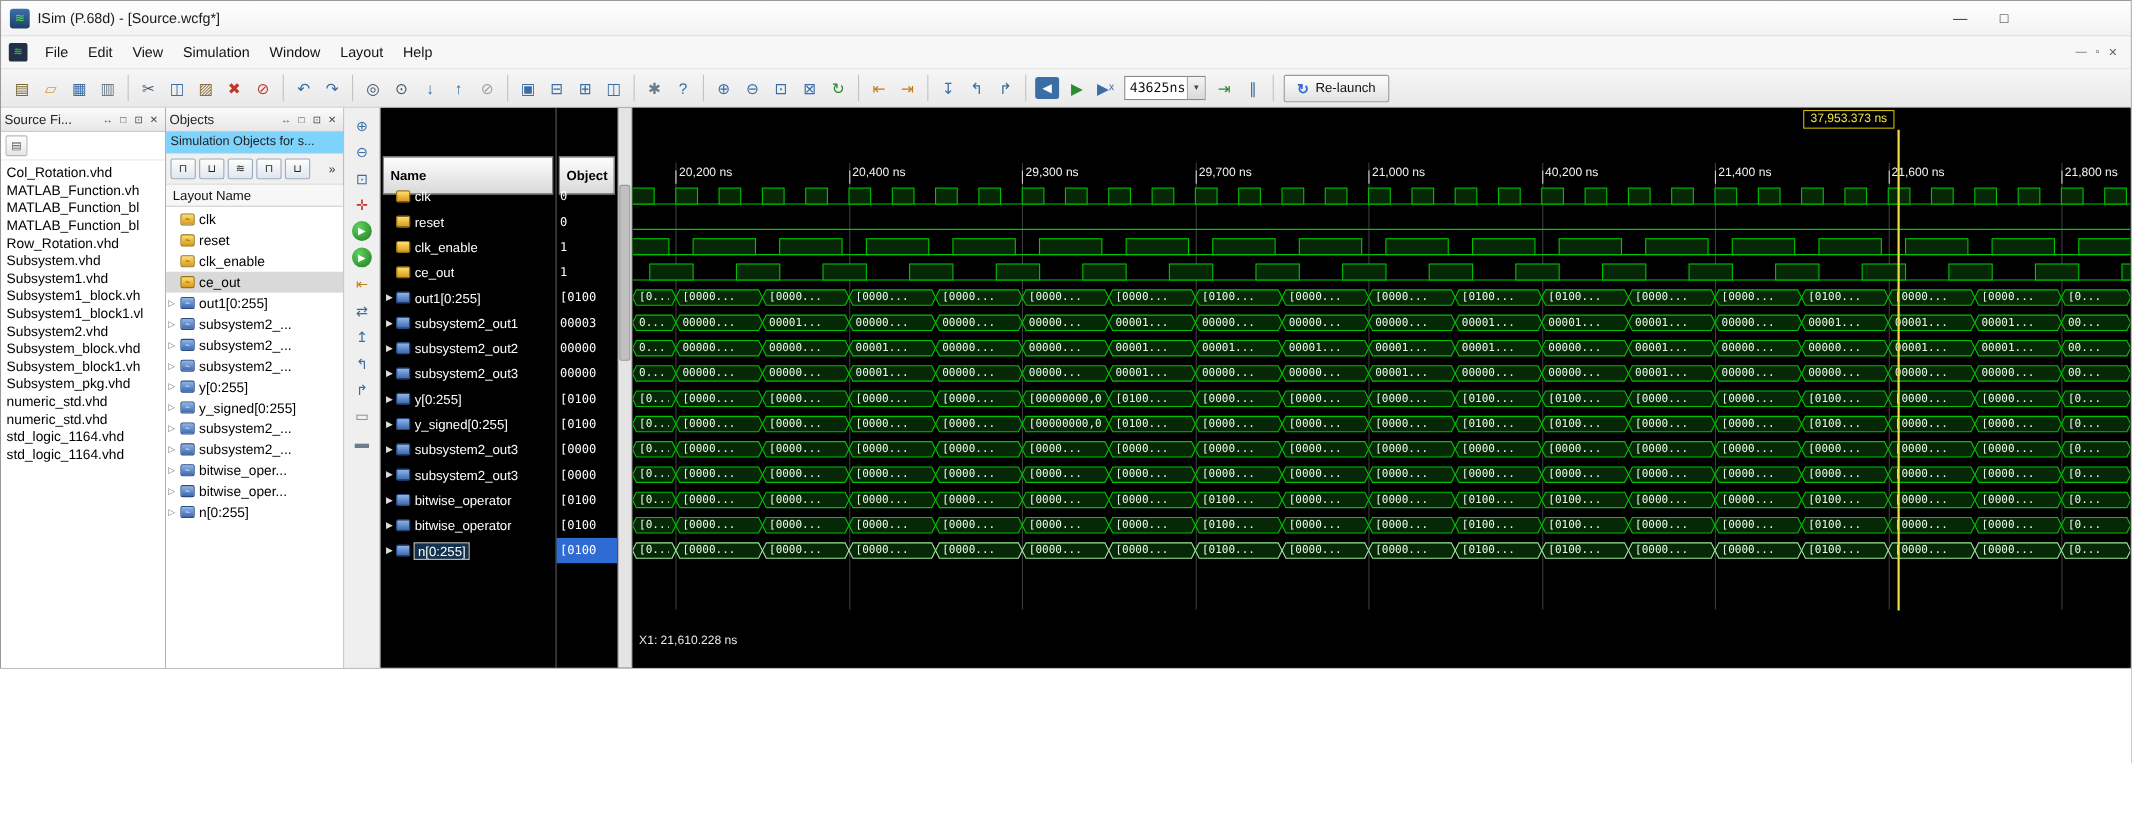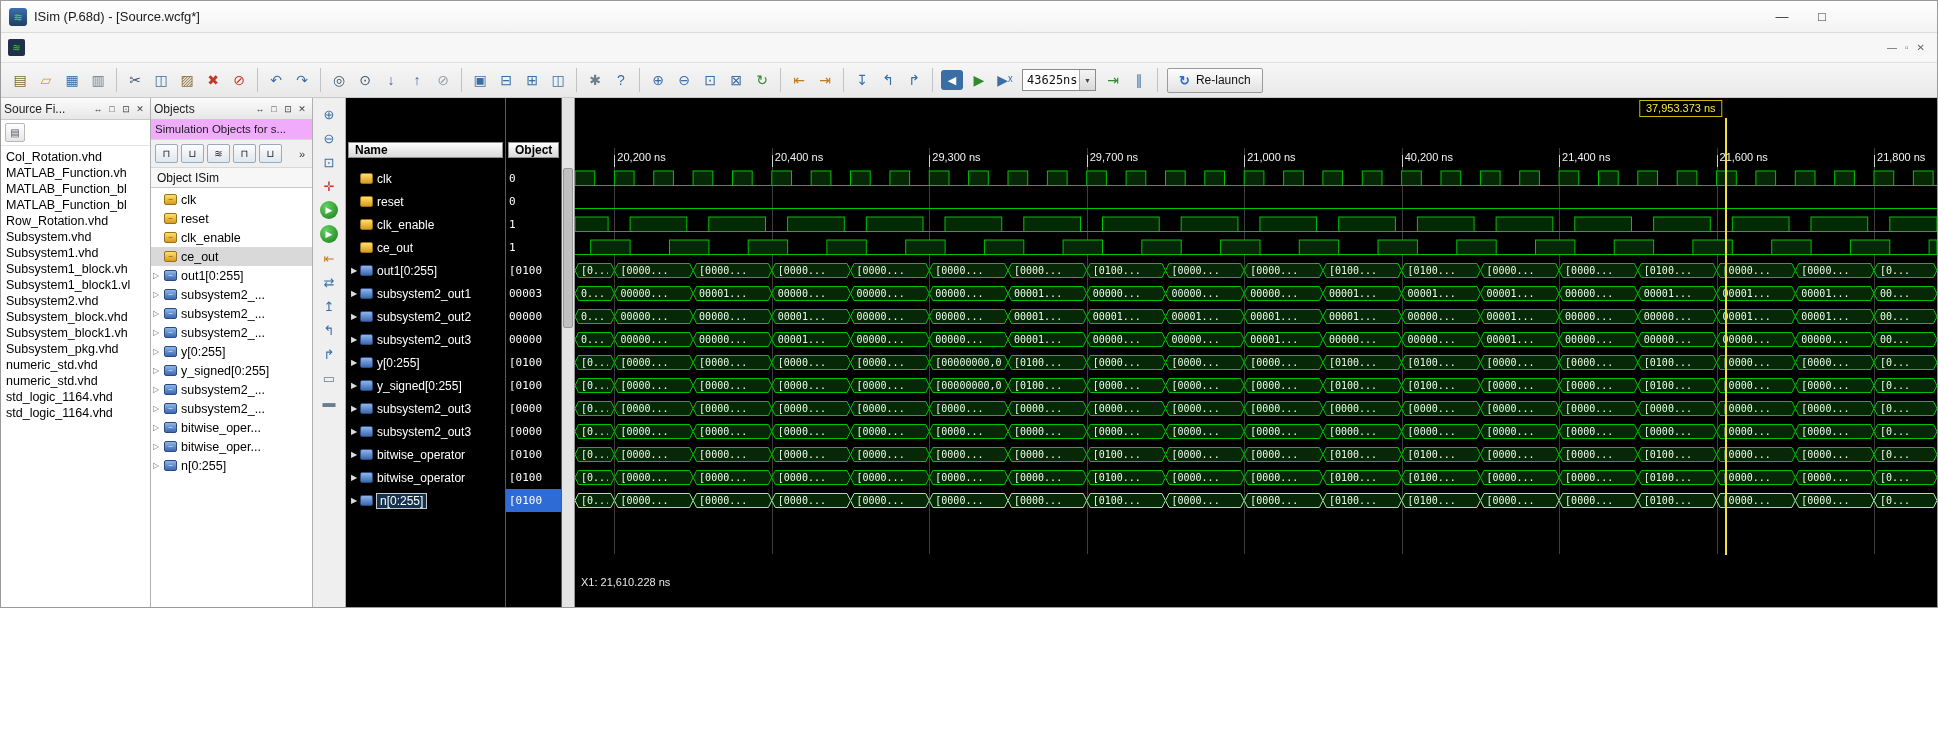--- a/index.html
+++ b/index.html
@@ -36,21 +36,21 @@
   .source-panel { width:150px; }
   .objects-panel { width:162px; }
   .panel-header { height:22px; display:flex; align-items:center; background:linear-gradient(#fbfbfb,#e7e7e7); border-bottom:1px solid #c9c9c9; padding:0 3px; font-size:12px; }
   .panel-title { flex:1; white-space:nowrap; overflow:hidden; color:#222; }
   .panel-btn { width:14px; height:14px; font-size:9px; line-height:14px; text-align:center; color:#444; }
   .source-tools { height:26px; background:#fff; border-bottom:1px solid #e4e4e4; display:flex; align-items:center; padding:2px 4px; }
   .small-tool { width:20px; height:19px; border:1px solid #b8b8b8; background:linear-gradient(#ffffff,#e6e6e6); font-size:10px; text-align:center; line-height:17px; color:#556; border-radius:2px; }
   .file-list { flex:1; background:#fff; overflow:hidden; padding:3px 0; }
   .file-item { font-size:12.5px; padding:1px 5px; white-space:nowrap; color:#000; }
 
-  .objects-subtitle { height:20px; font-size:11.5px; padding:3px 4px; background:#f0abfc; border-bottom:1px solid #d8d8d8; white-space:nowrap; overflow:hidden; color:#222; }
+  .objects-subtitle { height:20px; font-size:11.5px; padding:3px 4px; background:#7dd3fc; border-bottom:1px solid #d8d8d8; white-space:nowrap; overflow:hidden; color:#222; }
   .objects-filters { display:flex; align-items:center; gap:3px; padding:4px 4px; border-bottom:1px solid #d8d8d8; }
   .filter-btn { width:23px; height:19px; border:1px solid #9aaabb; background:linear-gradient(#fdfdfd,#dfe7ef); font-size:10px; text-align:center; line-height:17px; border-radius:2px; }
   .filters-more { margin-left:auto; font-size:11px; color:#333; padding:0 3px; }
   .obj-colhdr { height:20px; font-size:12px; background:#f7f7f7; border-bottom:1px solid #c9c9c9; padding:3px 0 0 6px; color:#111; }
   .obj-list { flex:1; background:#fff; overflow:hidden; padding-top:2px; }
   .obj-row { display:flex; align-items:center; height:19px; padding:0 2px; font-size:12.5px; color:#000; }
   .obj-row.selected { background:#d9d9d9; }
   .obj-exp { width:11px; font-size:8px; color:#777; }
   .obj-row.scalar .obj-exp::before { content:""; }
   .obj-row.bus .obj-exp::before { content:"▷"; }
@@ -62,21 +62,21 @@
   
   .wave-vtoolbar { width:33px; background:#efefef; border-right:1px solid #b0b0b0; display:flex; flex-direction:column; align-items:center; padding-top:5px; gap:2px; }
   .vbtn { width:24px; height:22px; display:flex; align-items:center; justify-content:center; font-size:13px; }
   .vbtn.circle { width:18px; height:18px; font-size:9px; color:#fff; background:radial-gradient(circle at 35% 30%, #5fd35f, #1e7a1e); border-radius:50%; margin:2px 0; }
 
   
   .wave-window { flex:1; display:flex; background:#000; }
   .wnames { width:160px; border-right:1px solid #5a5a5a; display:flex; flex-direction:column; }
   .wn-spacer { height:43px; }
   .wn-header { height:26px; padding:1px 2px; }
-  .hdr-box { height:16px; background:linear-gradient(#fdfdfd,#d9d9d9); border:1px solid #8f8f8f; font-size:12px; font-weight:bold; color:#000; display:flex; align-items:center; padding-left:6px; }
+  .hdr-box { height:35px; background:linear-gradient(#fdfdfd,#d9d9d9); border:1px solid #8f8f8f; font-size:12px; font-weight:bold; color:#000; display:flex; align-items:center; padding-left:6px; }
   .wname-row { height:23px; display:flex; align-items:center; color:#fff; font-size:12px; padding-left:2px; }
   .wname-row .expander { width:12px; font-size:8px; color:#ddd; text-align:center; }
   .wname-row .sigicon { width:13px; height:11px; border-radius:2px; margin-right:4px; flex:none; }
   .wname-row .signame { white-space:nowrap; overflow:hidden; }
   .wname-row.selected .signame { outline:1px solid #c8c8c8; background:#14324f; padding:0 3px; }
   .wvalues { width:56px; border-right:1px solid #5a5a5a; display:flex; flex-direction:column; }
   .wval-row { height:23px; line-height:23px; font-size:11px; font-family:"DejaVu Sans Mono",monospace; color:#fff; padding-left:3px; white-space:nowrap; overflow:hidden; }
   .wval-row.selected { background:#2e6bd4; }
   .wave-scroll { width:13px; background:#e4e4e4; border-right:1px solid #9a9a9a; position:relative; }
   .wave-scroll .thumb { position:absolute; top:70px; left:1px; width:10px; height:160px; background:#c0c0c0; border:1px solid #999; border-radius:2px; }
@@ -105,20 +105,30 @@
     <span class="app-icon">≋</span>
     <span class="title-text">ISim (P.68d) - [Source.wcfg*]</span>
     <span class="win-controls">
       <span class="win-btn">—</span>
       <span class="win-btn">□</span>
     </span>
   </div>
 
   <div class="menubar">
     <span class="doc-icon">≋</span>
+    <span style="display:flex">
+
+    <span class="menu-item">File</span>
+        <span class="menu-item">Edit</span>
+        <span class="menu-item">View</span>
+        <span class="menu-item">Simulation</span>
+        <span class="menu-item">Window</span>
+        <span class="menu-item">Layout</span>
+        <span class="menu-item">Help</span>
+      </span>
     <span class="menubar-right">
       <span>—</span>
       <span>▫</span>
       <span>✕</span>
     </span>
   </div>
 
   <div class="toolbar">
       <span class="tbtn" style="color: rgb(122, 106, 48);">▤</span>
       <span class="tbtn" style="color: rgb(209, 154, 42);">▱</span>
@@ -231,21 +241,21 @@
         <span style="display:flex;gap:3px">
 
         <span class="filter-btn">⊓</span>
             <span class="filter-btn">⊔</span>
             <span class="filter-btn">≋</span>
             <span class="filter-btn">⊓</span>
             <span class="filter-btn">⊔</span>
           </span>
         <span class="filters-more">»</span>
       </div>
-      <div class="obj-colhdr">Object ISim</div>
+      <div class="obj-colhdr">Layout Name</div>
       <div class="obj-list">
 
           <div class="obj-row scalar">
             <span class="obj-exp"></span>
             <span class="obj-icon"></span>
             <span class="obj-label">clk</span>
           </div>
 
           <div class="obj-row scalar">
             <span class="obj-exp"></span>

